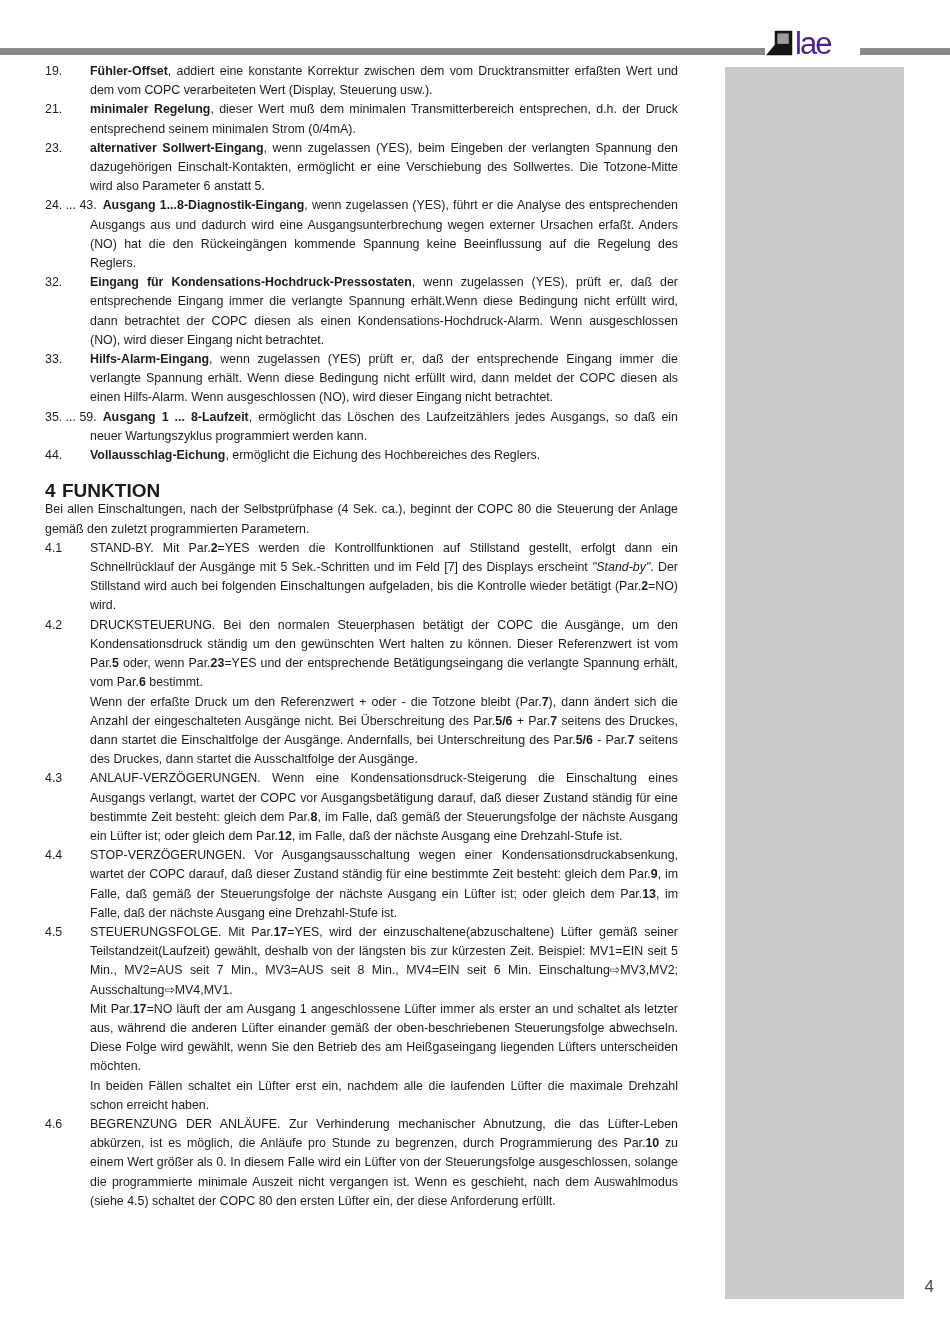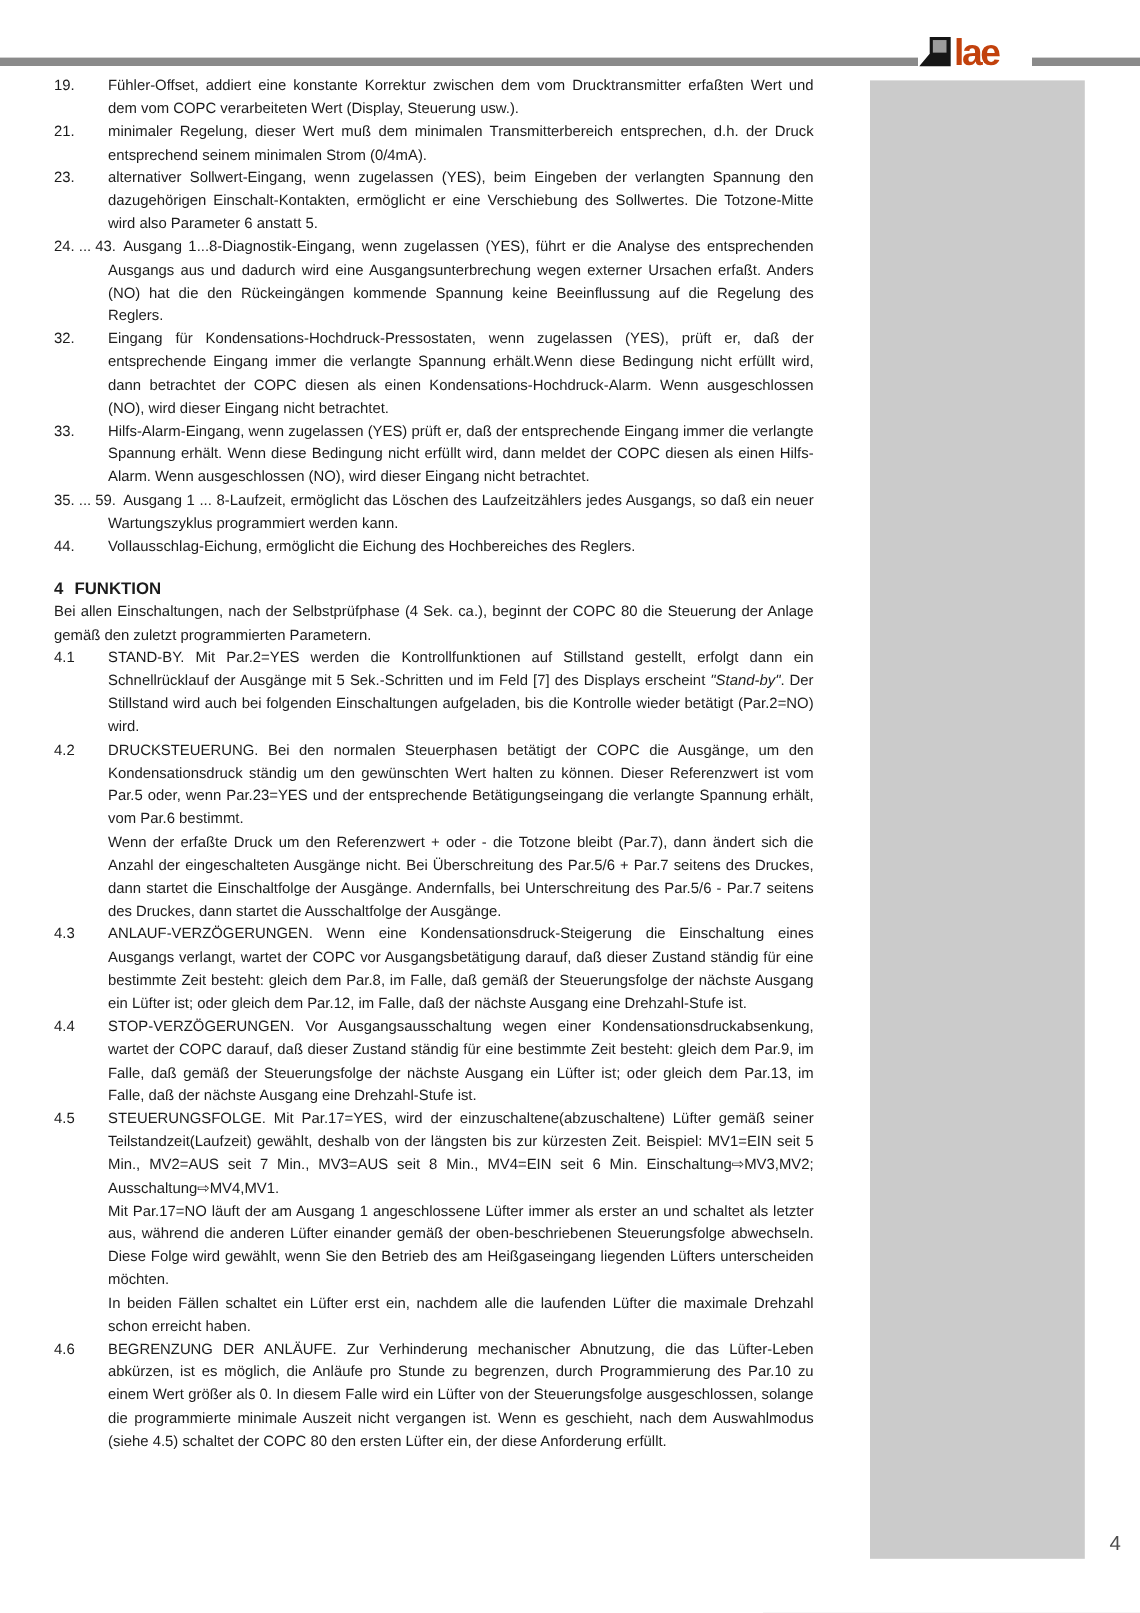--- a/index.html
+++ b/index.html
@@ -15,45 +15,45 @@
   
   .rule { position: absolute; height: 7px; background: #8a8a8a; top: 48px; }
   .rule.left  { left: 0; width: 765px; }
   .rule.right { left: 860px; width: 90px; }
   .logo {
     position: absolute; top: 24px; left: 766px; width: 90px; height: 34px;
     display: flex; align-items: flex-end;
   }
   .logo svg { display: block; margin-right: 1px; }
   .logo-text {
-    font-weight: bold; font-size: 31px; line-height: 28px;
-    letter-spacing: -2px; color: #c2410c;
+    font-weight: normal; font-size: 31px; line-height: 28px;
+    letter-spacing: -2px; color: #4c1d95;
   }
   
   .sidebar {
     position: absolute; left: 725px; top: 67px;
     width: 179px; height: 1232px; background: #cbcbcb;
   }
   .pagenum {
     position: absolute; left: 908px; top: 1277px; width: 26px;
     font-size: 17px; color: #4d4d4d; text-align: right;
   }
   
   .main {
     position: absolute; left: 45px; top: 62px; width: 633px;
     font-size: 12.4px; line-height: 19.2px; text-align: justify;
   }
   .li { padding-left: 45px; text-indent: -45px; }
   .num { display: inline-block; min-width: 45px; text-indent: 0; }
   .num.wide { min-width: 0; padding-right: 6px; }
   .para { text-indent: 0; }
-  .b { font-weight: normal; margin-top: 36px; }
+  .b { font-weight: bold; margin-top: 36px; }
   .u { text-underline-offset: 2px; }
   .i { font-style: italic; }
-  .sec-heading { font-weight: bold; font-size: 14px; margin-top: 16px; text-indent: 0; }
+  .sec-heading { font-weight: bold; font-size: 19px; margin-top: 16px; text-indent: 0; }
   .sec-heading .sec-num { display: inline-block; min-width: 17px; }
   .intro { text-indent: 0; }
 </style>
 </head>
 <body>
 
 <div class="page">
 
   <div class="rule left"></div>
   <div class="rule right"></div>

